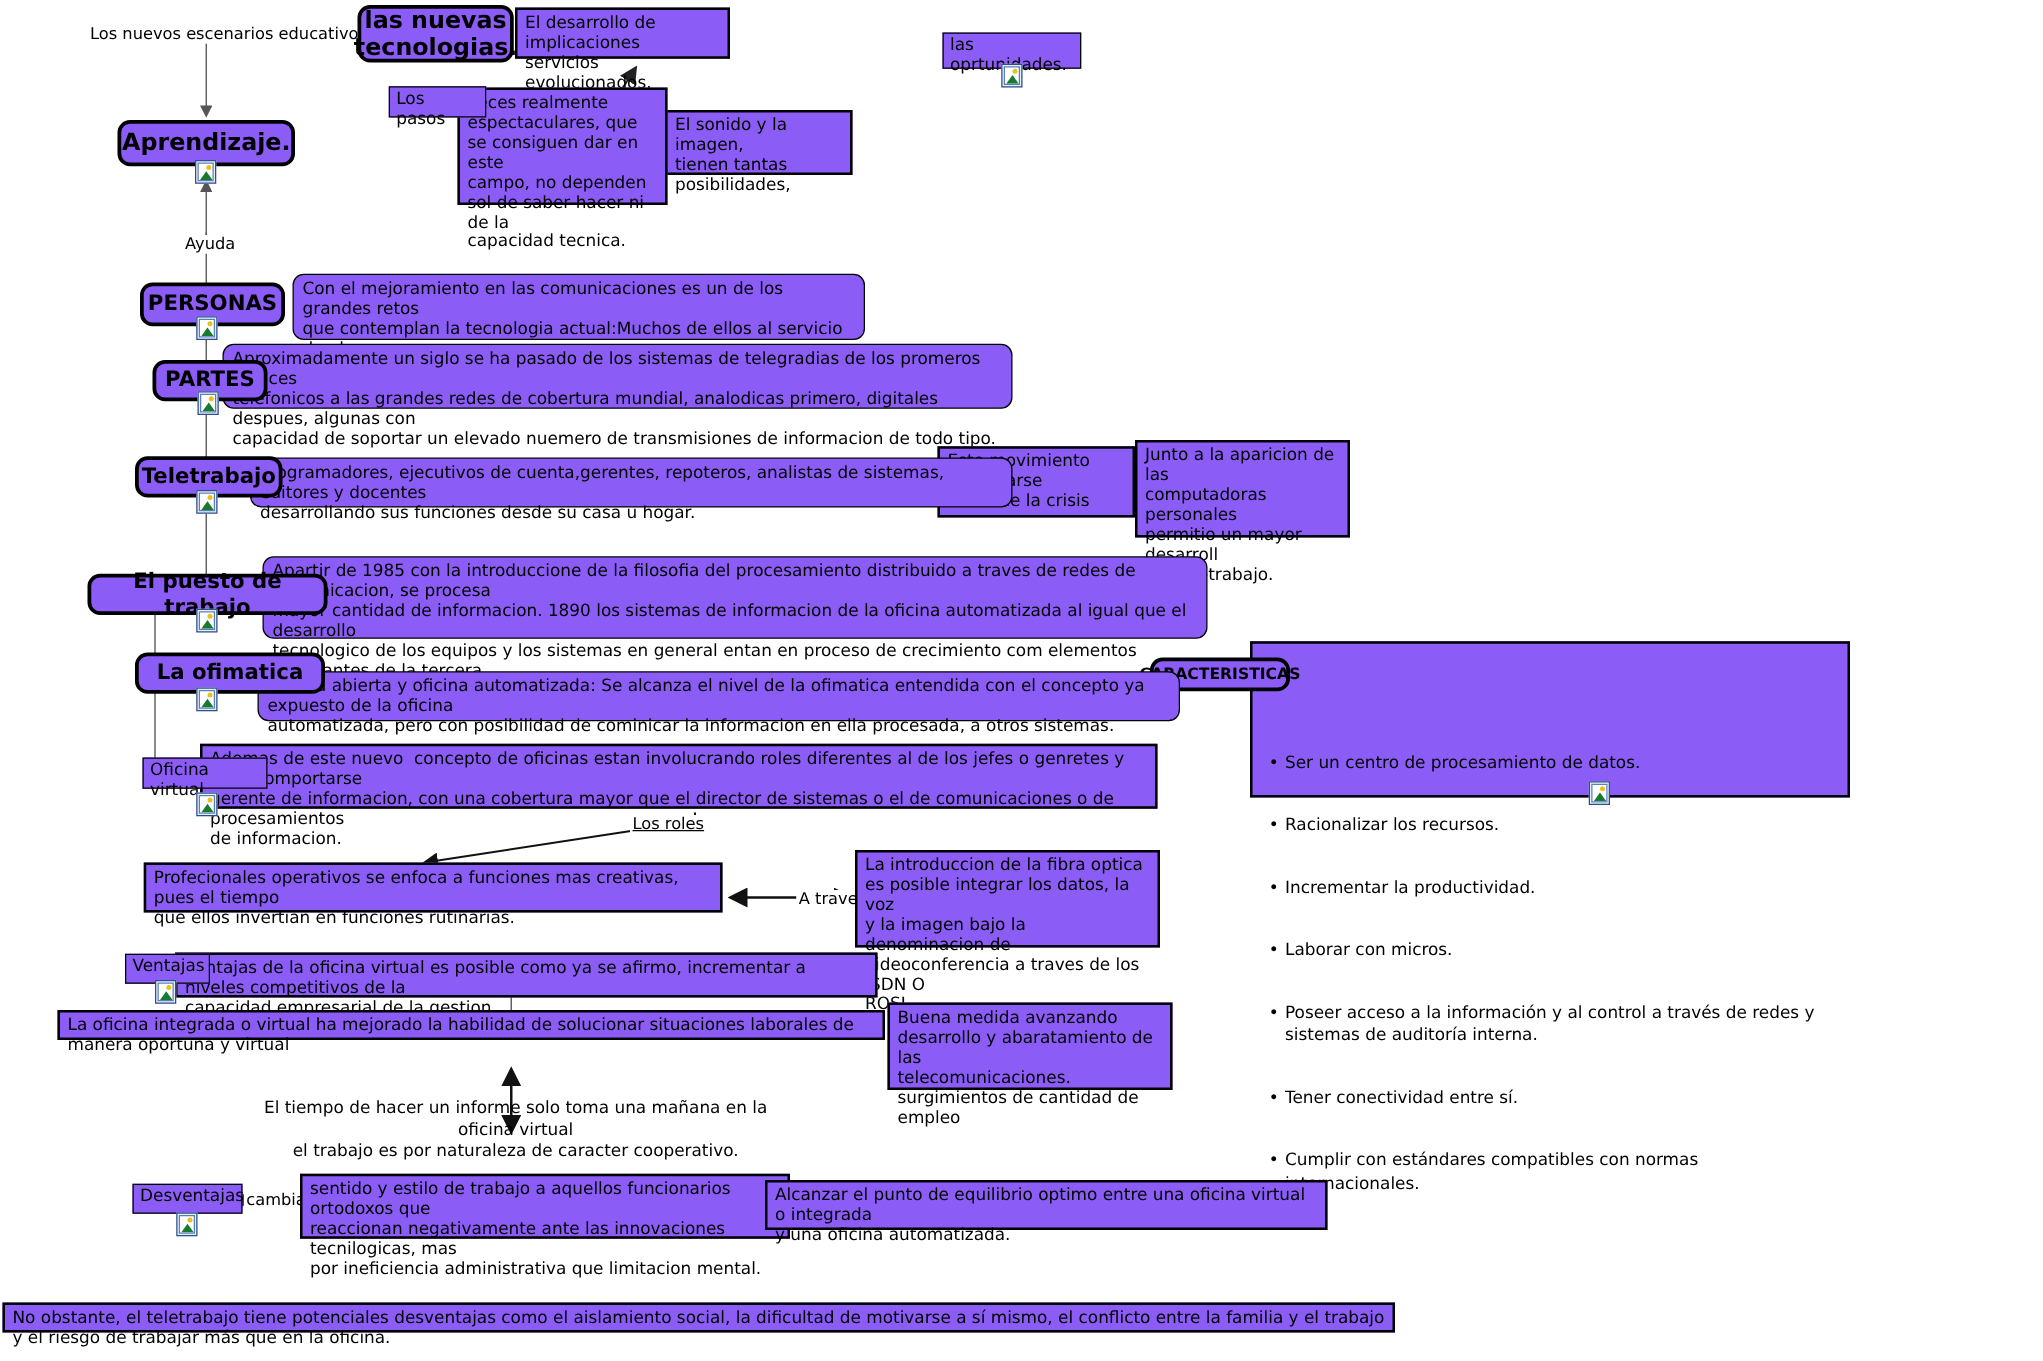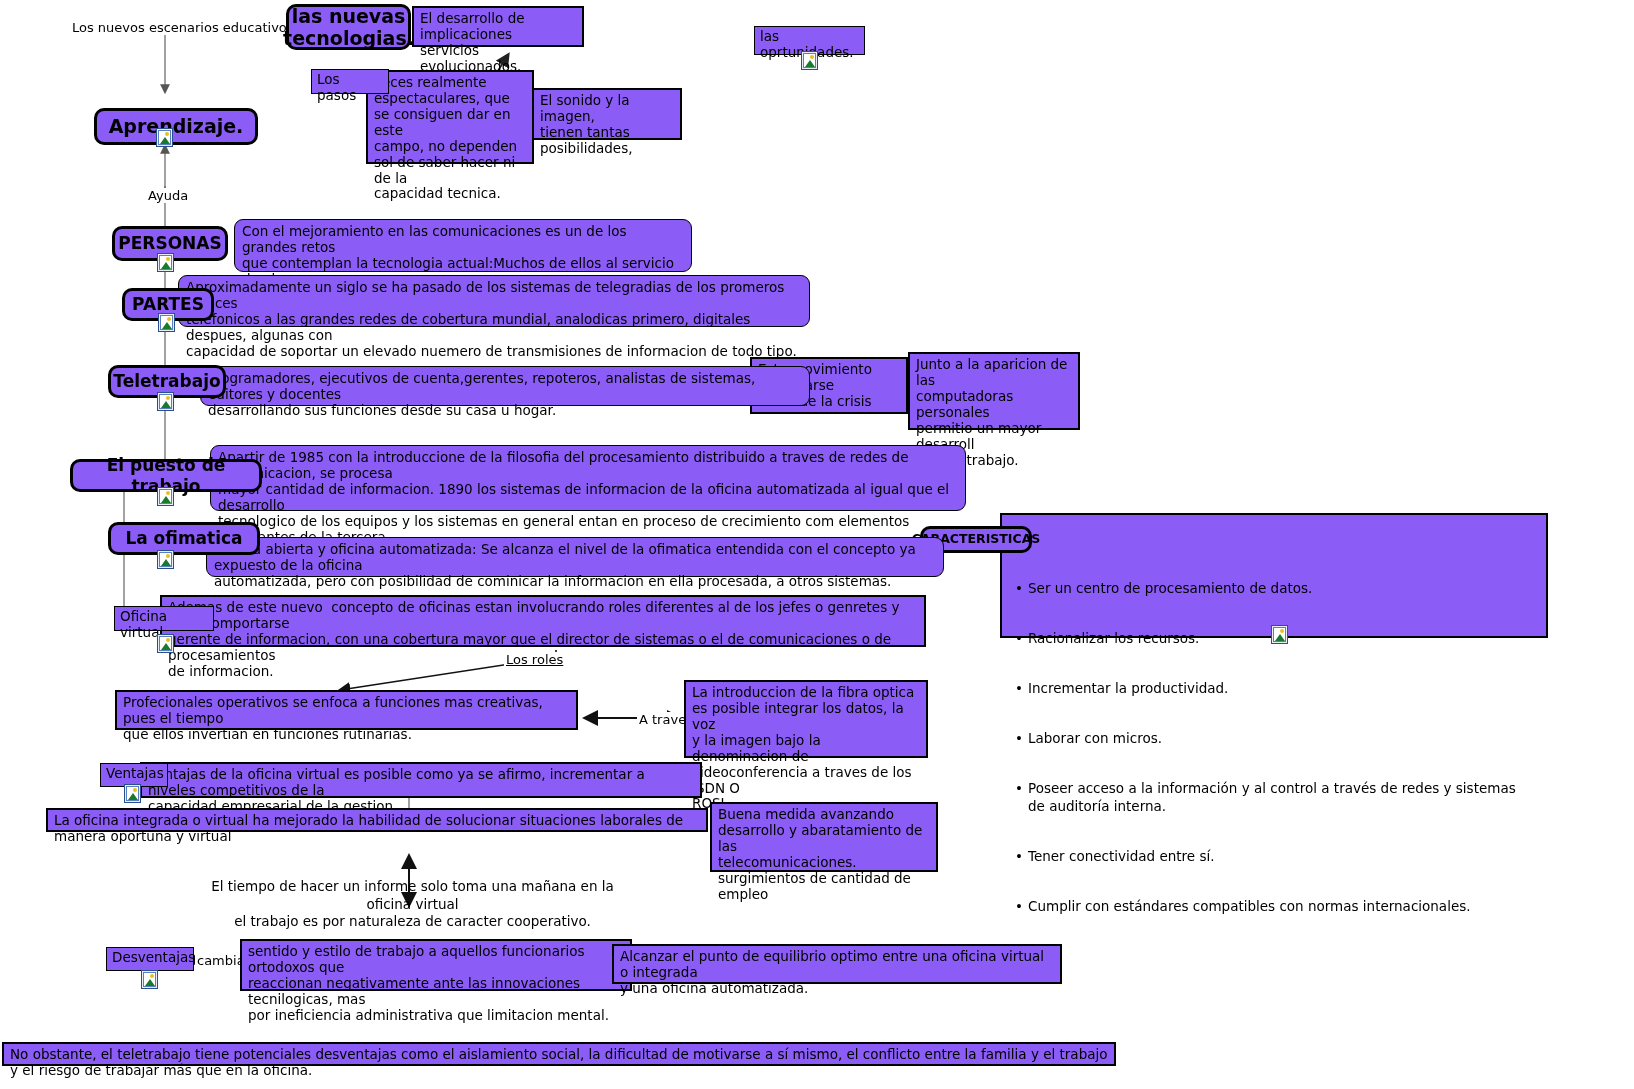--- a/index.html
+++ b/index.html
@@ -167,21 +167,21 @@
 servicios evolucionados.</div>
 
   <div class="node concept f19" style="left:286px;top:4px;width:125px;height:46px;">las nuevas
 tecnologias.</div>
 
   <div class="node plain f13" style="left:754px;top:26px;width:111px;height:29px;">las oprtunidades.</div>
   <div class="res" style="left:801px;top:51px;">
       <i></i>
     </div>
 
-  <div class="node concept f19" style="left:94px;top:108px;width:164px;height:37px;">Aprendizaje.</div>
+  <div class="node concept f19" style="left:94px;top:96px;width:142px;height:37px;">Aprendizaje.</div>
   <div class="res" style="left:156px;top:128px;">
       <i></i>
     </div>
 
   <div class="node boxy f13" style="left:532px;top:88px;width:150px;height:52px;">El sonido y la imagen,
 tienen tantas posibilidades,</div>
 
   <div class="node boxy f13" style="left:366px;top:70px;width:168px;height:94px;">veces realmente
 espectaculares, que
 se consiguen dar en este
@@ -223,21 +223,21 @@
 
   <div class="node bubble f13" style="left:210px;top:445px;width:756px;height:66px;">Apartir de 1985 con la introduccione de la filosofia del procesamiento distribuido a traves de redes de comunicacion, se procesa
 mayor cantidad de informacion. 1890 los sistemas de informacion de la oficina automatizada al igual que el desarrollo
 tecnologico de los equipos y los sistemas en general entan en proceso de crecimiento com elementos integrantes de la tercera
 ola de la humanidad, gracias al avasallador empuje de procesamiento de la informacion.</div>
   <div class="node concept f17" style="left:70px;top:459px;width:192px;height:33px;">El puesto de trabajo</div>
   <div class="res" style="left:157px;top:487px;">
       <i></i>
     </div>
 
-  <div class="node boxy f13" style="left:1000px;top:513px;width:548px;height:125px;padding:0 10px;">
+  <div class="node boxy f13" style="left:1000px;top:513px;width:480px;height:125px;padding:22px 10px;">
     <ul class="bul">
       <li>Ser un centro de procesamiento de datos.</li>
       <li>Racionalizar los recursos.</li>
       <li>Incrementar la productividad.</li>
       <li>Laborar con micros.</li>
       <li>Poseer acceso a la información y al control a través de redes y sistemas de auditoría interna.</li>
       <li>Tener conectividad entre sí.</li>
       <li>Cumplir con estándares compatibles con normas internacionales.</li>
     </ul>
   </div>

